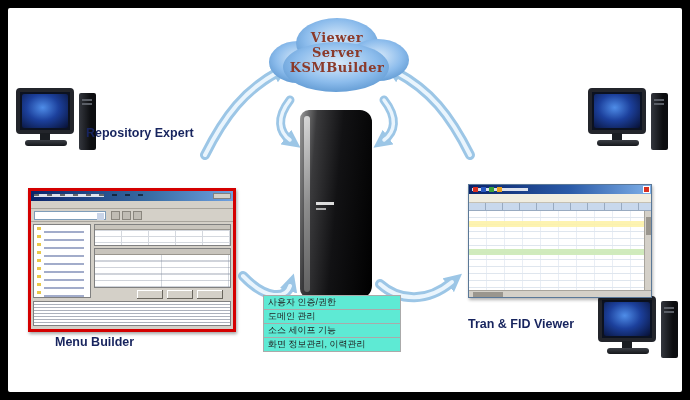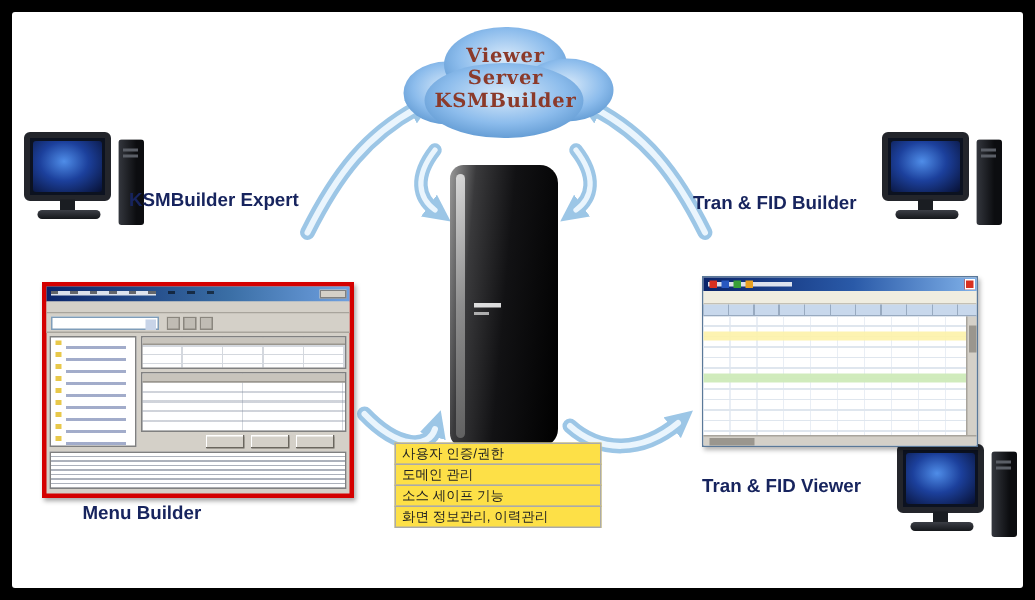--- a/index.html
+++ b/index.html
@@ -96,21 +96,21 @@
                        repeating-linear-gradient(90deg,transparent 0 17px,#e9eef5 17px 18px);}
   .vw-row-yellow{left:0;top:10px;width:175px;height:6px;background:#fdf2a8;opacity:.9;}
   .vw-row-green{left:0;top:38px;width:175px;height:6px;background:#cdeab8;opacity:.95;}
   .vw-scroll-v{right:0;top:26px;width:7px;height:79px;background:#d4d0c8;border-left:1px solid #a8a49c;}
   .vw-thumb-v{left:1px;top:6px;width:5px;height:18px;background:#9a968e;}
   .vw-scroll-h{left:0;bottom:0;width:182px;height:7px;background:#d4d0c8;border-top:1px solid #a8a49c;}
   .vw-thumb-h{left:4px;top:1px;width:30px;height:5px;background:#9a968e;}
 
   
   .features{position:absolute;left:263px;top:296px;width:138px;}
-  .feature-row{position:relative;height:13px;line-height:13px;margin-top:-1px;background:#fde047;
+  .feature-row{position:relative;height:13px;line-height:13px;margin-top:-1px;background:#5eead4;
       border:1px solid #aaa;font-size:9px;color:#222;padding-left:4px;white-space:nowrap;overflow:hidden;}
 </style>
 </head>
 <body>
 
 <div class="frame">
   <div class="inner"></div>
 
   <svg class="arrows" width="690" height="400">
     <defs>
@@ -183,22 +183,21 @@
   </div>
 
   <div class="server">
     <div class="server-shadow"></div>
     <div class="server-body"></div>
     <div class="server-edge"></div>
     <div class="server-badge"></div>
     <div class="server-badge2"></div>
   </div>
 
-  <div class="node-label lbl-tl">KSMBuilder Expert</div>
-  <div class="node-label lbl-tr">Tran &amp; FID Builder</div>
+  <div class="node-label lbl-tl">Repository Expert</div>
   <div class="node-label lbl-bl">Menu Builder</div>
   <div class="node-label lbl-br">Tran &amp; FID Viewer</div>
 
   <div class="mb">
     <div class="mb-title"></div>
     <div class="mb-title-dashes"></div>
     <div class="mb-title-btns"></div>
     <div class="mb-menu"></div>
     <div class="mb-menu-dashes"></div>
     <div class="mb-tool"></div>

